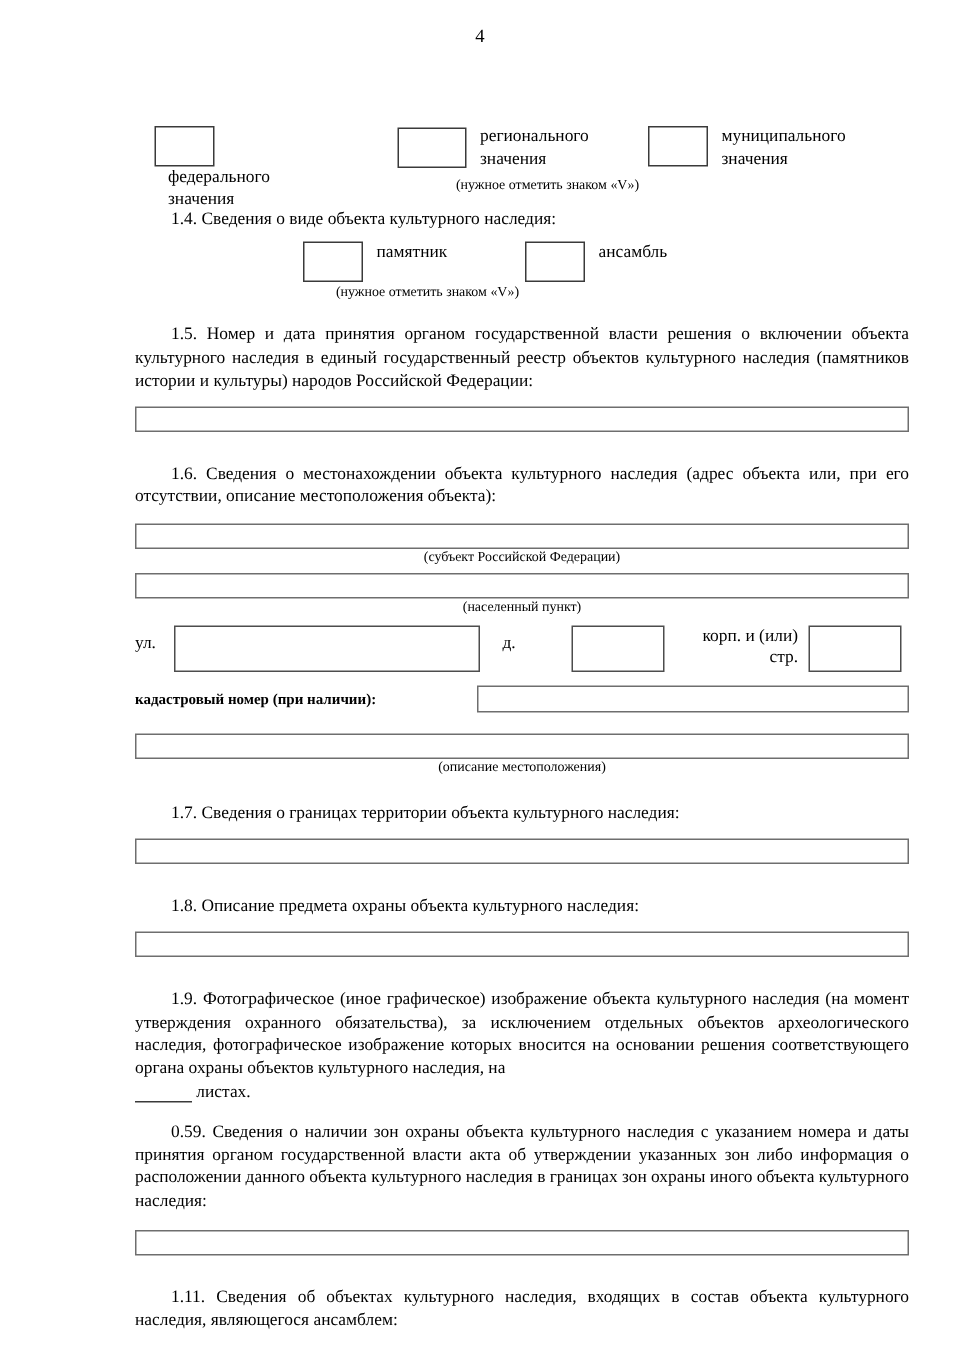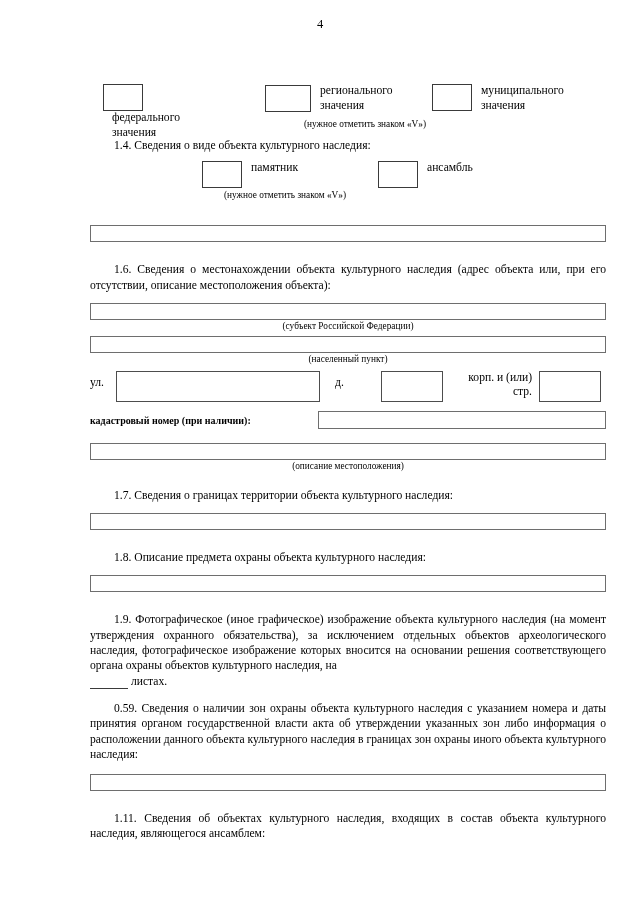--- a/index.html
+++ b/index.html
@@ -211,30 +211,31 @@
 
     <p class="para">1.4. Сведения о виде объекта культурного наследия:</p>
 
     <div class="sp-8"></div>
 
     <div class="cb-row" style="height:28px;">
       <div class="cb-group" style="left:112px;">
         <div class="cb-box"></div>
         <div class="cb-label">памятник</div>
       </div>
-      <div class="cb-group" style="left:288px;">
+      <div class="cb-group" style="left:260px;">
         <div class="cb-box"></div>
         <div class="cb-label">ансамбль</div>
       </div>
     </div>
 
     <p class="hint" style="width:330px;margin-left:30px;">(нужное отметить знаком «V»)</p>
 
     <div class="sp-14"></div>
 
+    <p class="para">1.5. Номер и дата принятия органом государственной власти решения о включении объекта культурного наследия в единый государственный реестр объектов культурного наследия (памятников истории и культуры) народов Российской Федерации:</p>
 
     <div class="sp-10"></div>
     <div class="field"></div>
 
     <div class="sp-20"></div>
 
     <p class="para">1.6. Сведения о местонахождении объекта культурного наследия (адрес объекта или, при его отсутствии, описание местоположения объекта):</p>
 
     <div class="sp-10"></div>
     <div class="field"></div>

